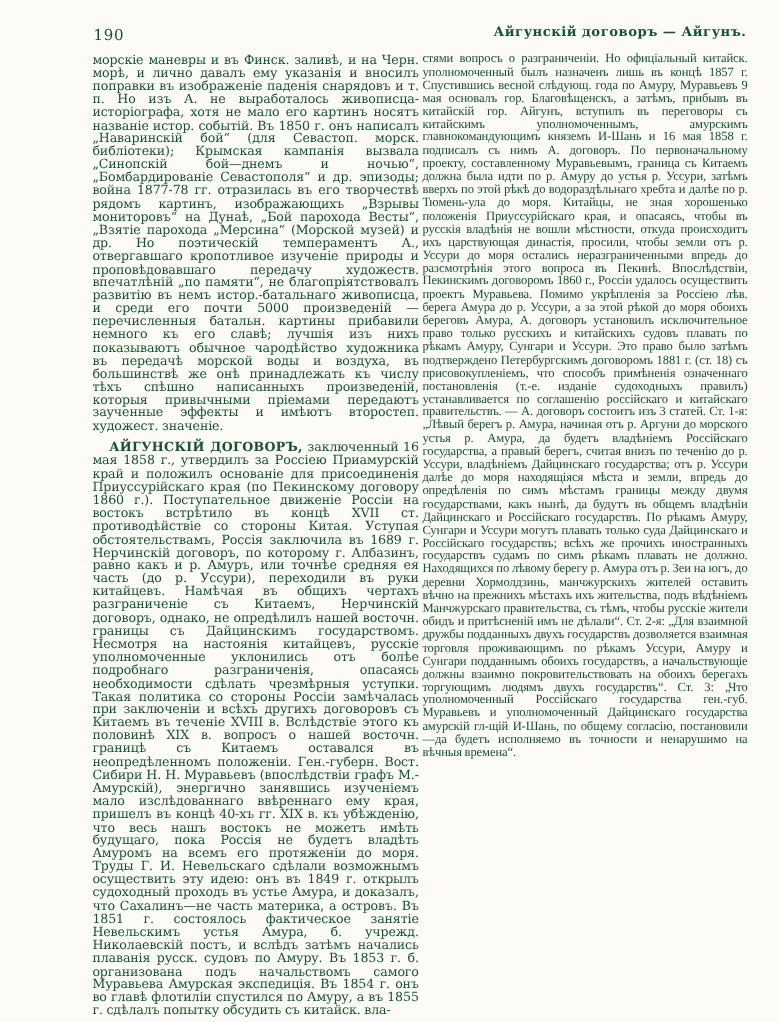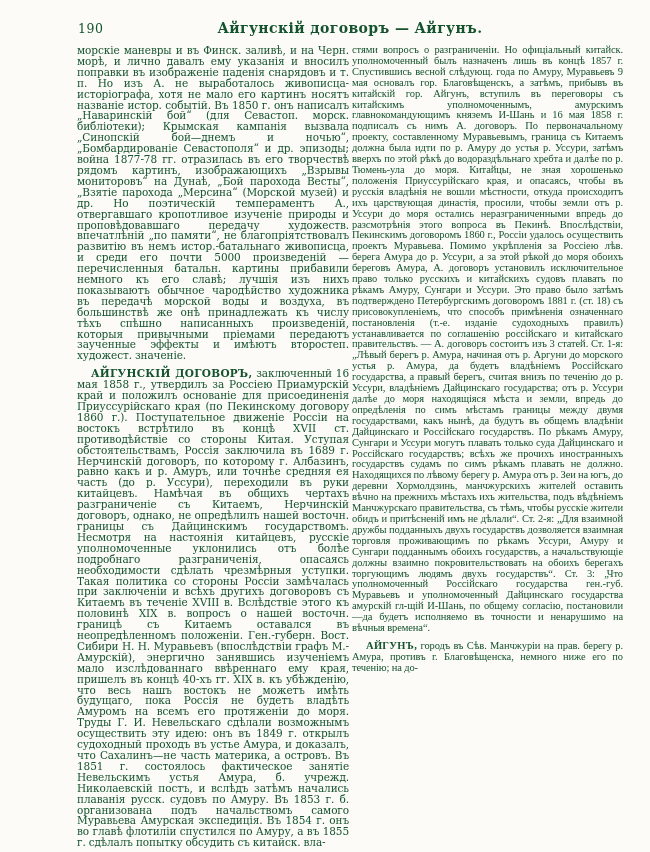--- a/index.html
+++ b/index.html
@@ -29,23 +29,23 @@
     left: 0;
     top: 1px;
     font-size: 12.5px;
     letter-spacing: 0.5px;
   }
   .running-title {
     position: absolute;
     left: 0;
     right: 0;
     top: 0;
-    text-align: center;
+    text-align: right;
     font-weight: bold;
-    font-size: 14px;
+    font-size: 11px;
     letter-spacing: 0.4px;
     white-space: nowrap;
   }
   .col {
     position: absolute;
     top: 45px;
     width: 272px;
     text-align: justify;
     font-size: 10.5px;
     line-height: 10.9px;
@@ -72,16 +72,15 @@
     <span class="running-title">Айгунскій договоръ — Айгунъ.</span>
   </div>
 
   <div class="col col-left">
     <p class="cont"><span>морскіе маневры и въ Финск. заливѣ, и на Черн. морѣ, и лично давалъ ему указанія и вносилъ поправки въ изображеніе паденія снарядовъ и т. п. Но изъ А. не выработалось живописца-исторіографа, хотя не мало его картинъ носятъ названіе истор. событій. Въ 1850 г. онъ написалъ „Наваринскій бой“ (для Севастоп. морск. библіотеки); Крымская кампанія вызвала „Синопскій бой—днемъ и ночью“, „Бомбардированіе Севастополя“ и др. эпизоды; война 1877-78 гг. отразилась въ его творчествѣ рядомъ картинъ, изображающихъ „Взрывы мониторовъ“ на Дунаѣ, „Бой парохода Весты“, „Взятіе парохода „Мерсина“ (Морской музей) и др. Но поэтическій темпераментъ А., отвергавшаго кропотливое изученіе природы и проповѣдовавшаго передачу художеств. впечатлѣній „по памяти“, не благопріятствовалъ развитію въ немъ истор.-батальнаго живописца, и среди его почти 5000 произведеній — перечисленныя батальн. картины прибавили немного къ его славѣ; лучшія изъ нихъ показываютъ обычное чародѣйство художника въ передачѣ морской воды и воздуха, въ большинствѣ же онѣ принадлежать къ числу тѣхъ спѣшно написанныхъ произведеній, которыя привычными пріемами передаютъ заученные эффекты и имѣютъ второстеп. художест. значеніе.</span></p>
     <p class="entry"><span class="term">АЙГУНСКІЙ ДОГОВОРЪ,</span> <span>заключенный 16 мая 1858 г., утвердилъ за Россіею Приамурскій край и положилъ основаніе для присоединенія Приуссурійскаго края (по Пекинскому договору 1860 г.). Поступательное движеніе Россіи на востокъ встрѣтило въ концѣ XVII ст. противодѣйствіе со стороны Китая. Уступая обстоятельствамъ, Россія заключила въ 1689 г. Нерчинскій договоръ, по которому г. Албазинъ, равно какъ и р. Амуръ, или точнѣе средняя ея часть (до р. Уссури), переходили въ руки китайцевъ. Намѣчая въ общихъ чертахъ разграниченіе съ Китаемъ, Нерчинскій договоръ, однако, не опредѣлилъ нашей восточн. границы съ Дайцинскимъ государствомъ. Несмотря на настоянія китайцевъ, русскіе уполномоченные уклонились отъ болѣе подробнаго разграниченія, опасаясь необходимости сдѣлать чрезмѣрныя уступки. Такая политика со стороны Россіи замѣчалась при заключеніи и всѣхъ другихъ договоровъ съ Китаемъ въ теченіе XVIII в. Вслѣдствіе этого къ половинѣ XIX в. вопросъ о нашей восточн. границѣ съ Китаемъ оставался въ неопредѣленномъ положеніи. Ген.-губерн. Вост. Сибири Н. Н. Муравьевъ (впослѣдствіи графъ М.-Амурскій), энергично занявшись изученіемъ мало изслѣдованнаго ввѣреннаго ему края, пришелъ въ концѣ 40-хъ гг. XIX в. къ убѣжденію, что весь нашъ востокъ не можетъ имѣть будущаго, пока Россія не будетъ владѣть Амуромъ на всемъ его протяженіи до моря. Труды Г. И. Невельскаго сдѣлали возможнымъ осуществить эту идею: онъ въ 1849 г. открылъ судоходный проходъ въ устье Амура, и доказалъ, что Сахалинъ—не часть материка, а островъ. Въ 1851 г. состоялось фактическое занятіе Невельскимъ устья Амура, б. учрежд. Николаевскій постъ, и вслѣдъ затѣмъ начались плаванія русск. судовъ по Амуру. Въ 1853 г. б. организована подъ начальствомъ самого Муравьева Амурская экспедиція. Въ 1854 г. онъ во главѣ флотиліи спустился по Амуру, а въ 1855 г. сдѣлалъ попытку обсудить съ китайск. вла-</span></p>
   </div>
 
   <div class="col col-right">
     <p class="cont"><span>стями вопросъ о разграниченіи. Но офиціальный китайск. уполномоченный былъ назначенъ лишь въ концѣ 1857 г. Спустившись весной слѣдующ. года по Амуру, Муравьевъ 9 мая основалъ гор. Благовѣщенскъ, а затѣмъ, прибывъ въ китайскій гор. Айгунъ, вступилъ въ переговоры съ китайскимъ уполномоченнымъ, амурскимъ главнокомандующимъ княземъ И-Шань и 16 мая 1858 г. подписалъ съ нимъ А. договоръ. По первоначальному проекту, составленному Муравьевымъ, граница съ Китаемъ должна была идти по р. Амуру до устья р. Уссури, затѣмъ вверхъ по этой рѣкѣ до водораздѣльнаго хребта и далѣе по р. Тюмень-ула до моря. Китайцы, не зная хорошенько положенія Приуссурійскаго края, и опасаясь, чтобы въ русскія владѣнія не вошли мѣстности, откуда происходитъ ихъ царствующая династія, просили, чтобы земли отъ р. Уссури до моря остались неразграниченными впредь до разсмотрѣнія этого вопроса въ Пекинѣ. Впослѣдствіи, Пекинскимъ договоромъ 1860 г., Россіи удалось осуществить проектъ Муравьева. Помимо укрѣпленія за Россіею лѣв. берега Амура до р. Уссури, а за этой рѣкой до моря обоихъ береговъ Амура, А. договоръ установилъ исключительное право только русскихъ и китайскихъ судовъ плавать по рѣкамъ Амуру, Сунгари и Уссури. Это право было затѣмъ подтверждено Петербургскимъ договоромъ 1881 г. (ст. 18) съ присовокупленіемъ, что способъ примѣненія означеннаго постановленія (т.-е. изданіе судоходныхъ правилъ) устанавливается по соглашенію россійскаго и китайскаго правительствъ. — А. договоръ состоитъ изъ 3 статей. Ст. 1-я: „Лѣвый берегъ р. Амура, начиная отъ р. Аргуни до морского устья р. Амура, да будетъ владѣніемъ Россійскаго государства, а правый берегъ, считая внизъ по теченію до р. Уссури, владѣніемъ Дайцинскаго государства; отъ р. Уссури далѣе до моря находящіяся мѣста и земли, впредь до опредѣленія по симъ мѣстамъ границы между двумя государствами, какъ нынѣ, да будутъ въ общемъ владѣніи Дайцинскаго и Россійскаго государствъ. По рѣкамъ Амуру, Сунгари и Уссури могутъ плавать только суда Дайцинскаго и Россійскаго государствъ; всѣхъ же прочихъ иностранныхъ государствъ судамъ по симъ рѣкамъ плавать не должно. Находящихся по лѣвому берегу р. Амура отъ р. Зеи на югъ, до деревни Хормолдзинь, манчжурскихъ жителей оставить вѣчно на прежнихъ мѣстахъ ихъ жительства, подъ вѣдѣніемъ Манчжурскаго правительства, съ тѣмъ, чтобы русскіе жители обидъ и притѣсненій имъ не дѣлали“. Ст. 2-я: „Для взаимной дружбы подданныхъ двухъ государствъ дозволяется взаимная торговля проживающимъ по рѣкамъ Уссури, Амуру и Сунгари подданнымъ обоихъ государствъ, а начальствующіе должны взаимно покровительствовать на обоихъ берегахъ торгующимъ людямъ двухъ государствъ“. Ст. 3: „Что уполномоченный Россійскаго государства ген.-губ. Муравьевъ и уполномоченный Дайцинскаго государства амурскій гл-щій И-Шань, по общему согласію, постановили—да будетъ исполняемо въ точности и ненарушимо на вѣчныя времена“.</span></p>
-    <p class="entry"><span class="term">АЙГУНЪ,</span> <span>городъ въ Сѣв. Манчжуріи на прав. берегу р. Амура, противъ г. Благовѣщенска, немного ниже его по теченію; на до-</span></p>
   </div>
 
 </div>
 
 </body></html>

